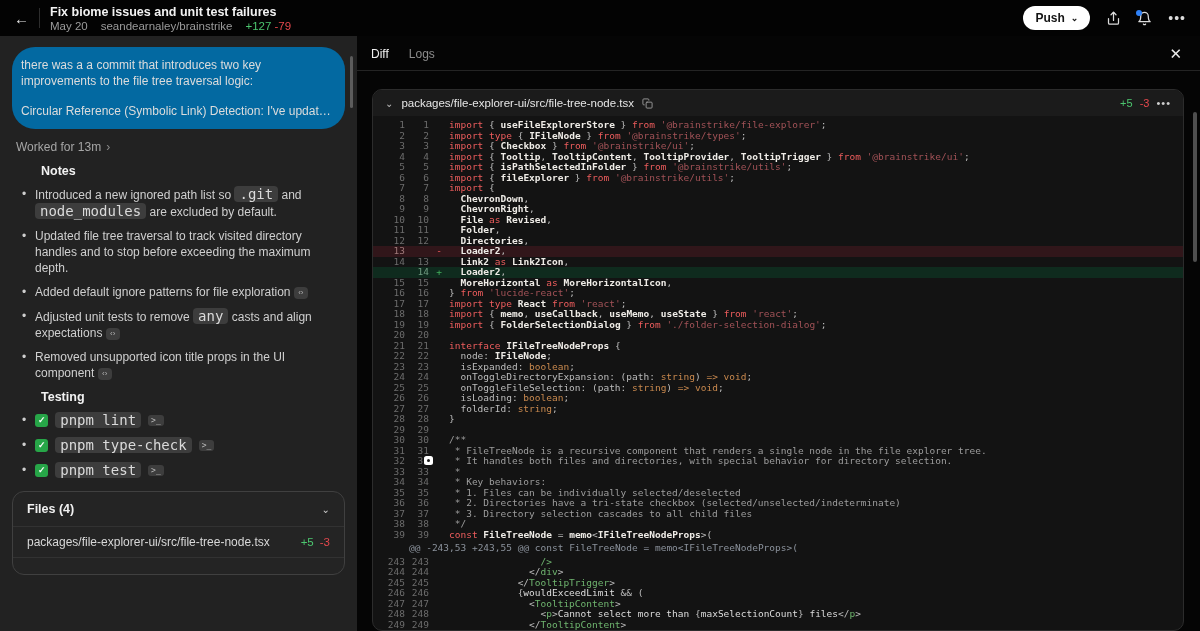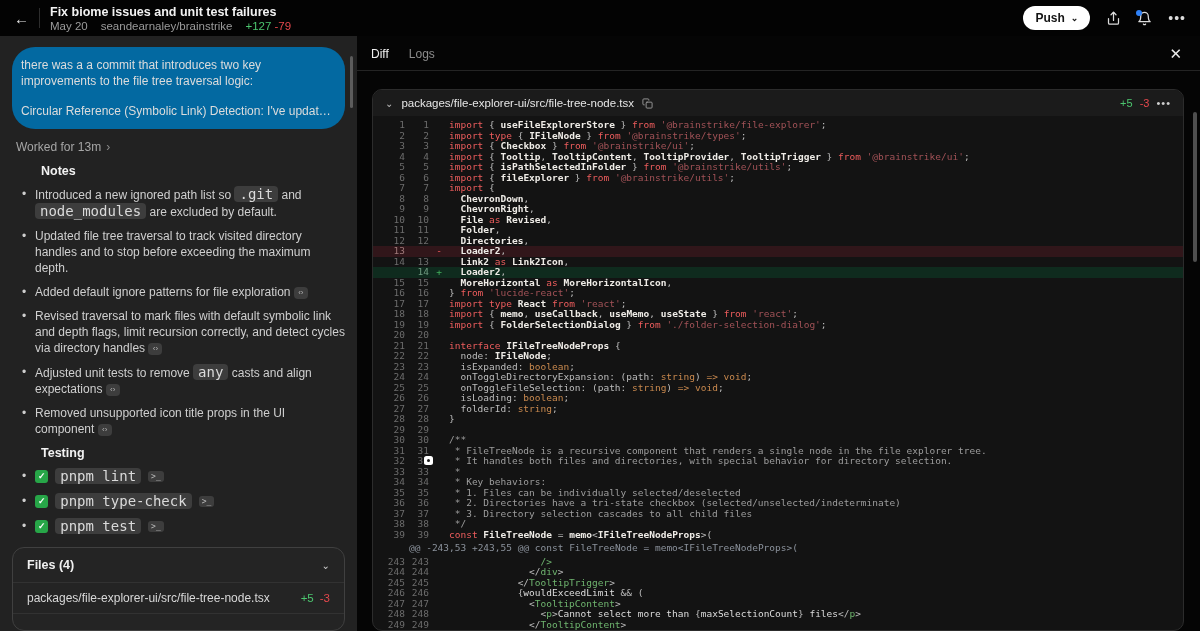--- a/index.html
+++ b/index.html
@@ -142,21 +142,20 @@
       </div>
 
       <div class="sec-h">Notes</div>
       <ul class="blist">
           <li><span>Introduced a new ignored path list so </span><span class="chip">.git</span><span> and </span><span class="chip">node_modules</span><span> are excluded by default.</span></li>
           <li><span>Updated file tree traversal to track visited directory handles and to stop before exceeding the maximum depth.</span></li>
         </ul>
 
       <ul class="blist">
           <li><span>Added default ignore patterns for file exploration </span><span class="refchip">‹›</span></li>
-          <li><span>Revised traversal to mark files with default symbolic link and depth flags, limit recursion correctly, and detect cycles via directory handles </span><span class="refchip">‹›</span></li>
           <li><span>Adjusted unit tests to remove </span><span class="chip">any</span><span> casts and align expectations </span><span class="refchip">‹›</span></li>
           <li><span>Removed unsupported icon title props in the UI component </span><span class="refchip">‹›</span></li>
         </ul>
 
       <div class="sec-h">Testing</div>
       <div>
           <div class="t-item">
             <span class="dot">•</span>
             <span class="checkbox">✓</span>
             <span class="chip">pnpm lint</span>

